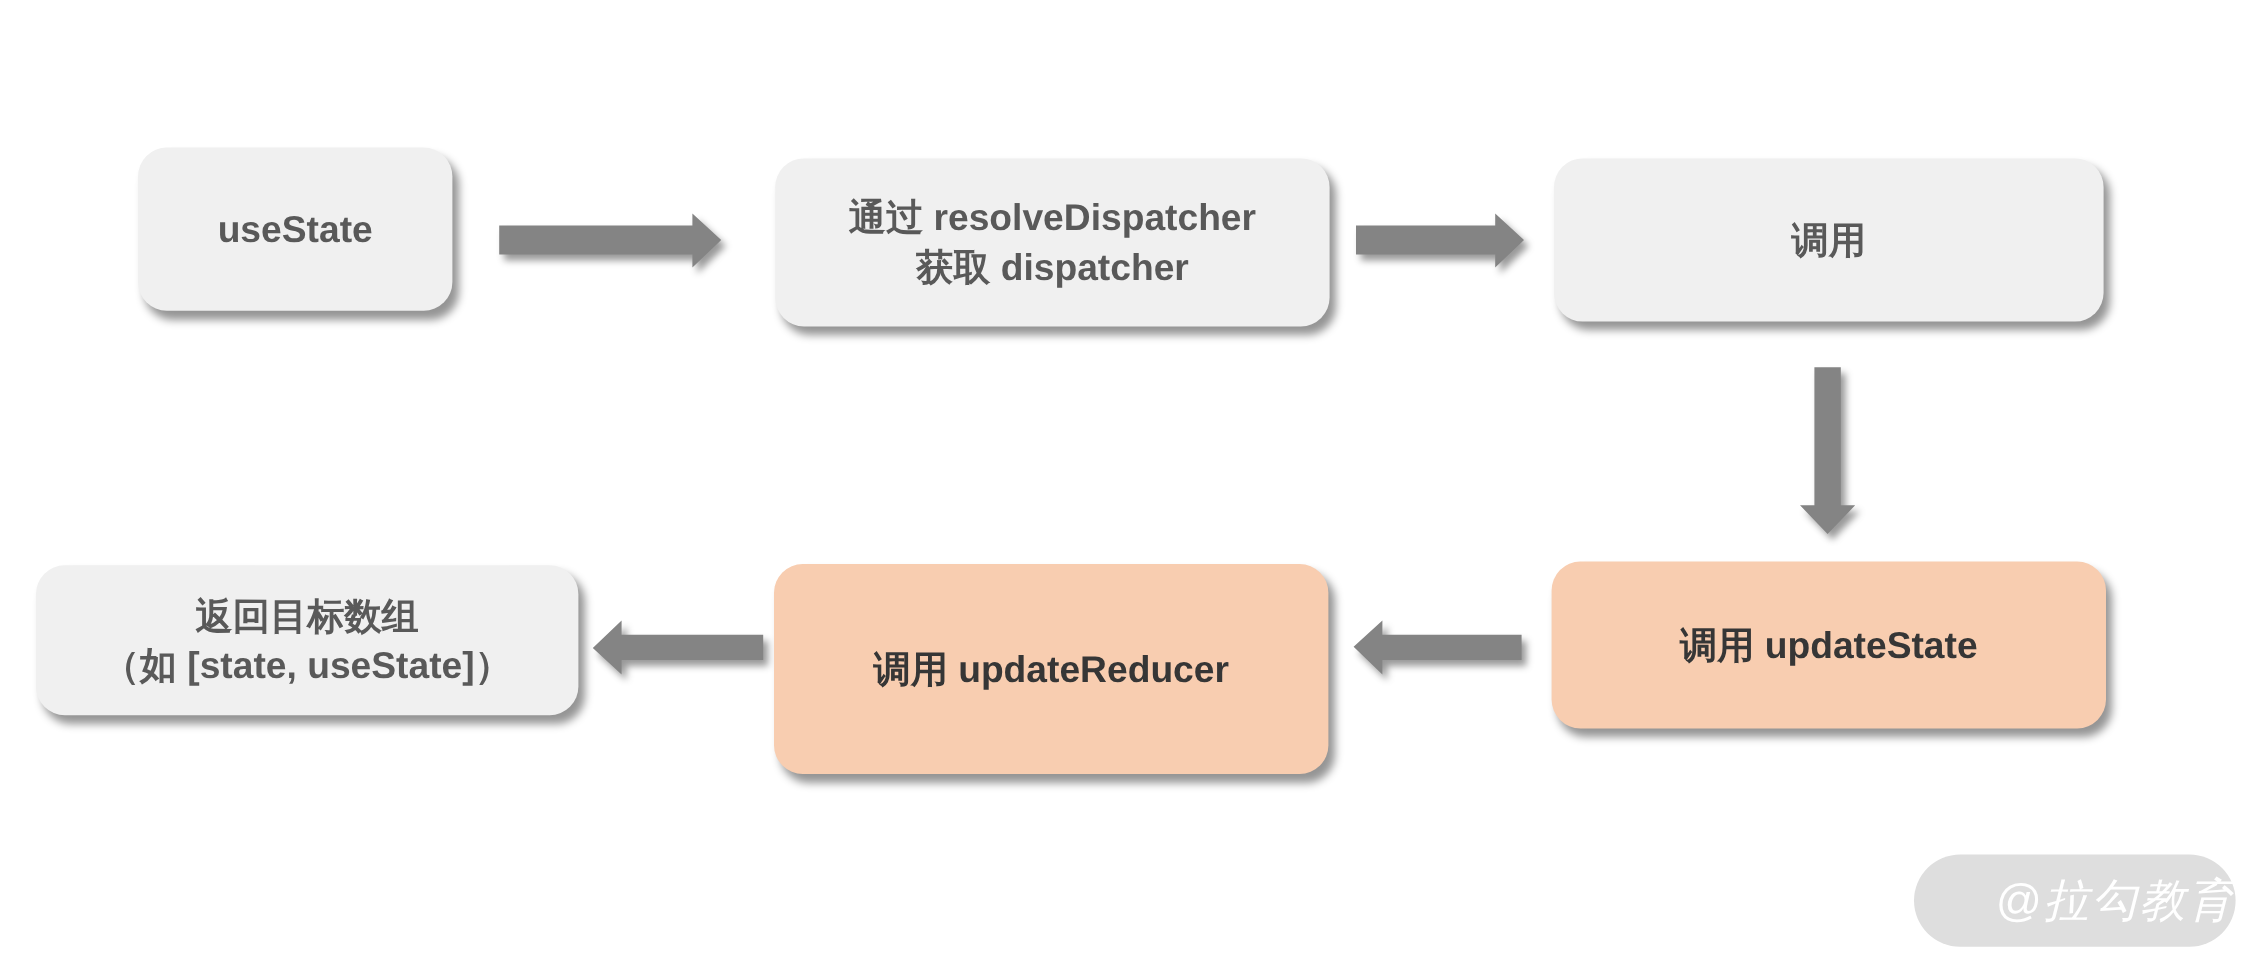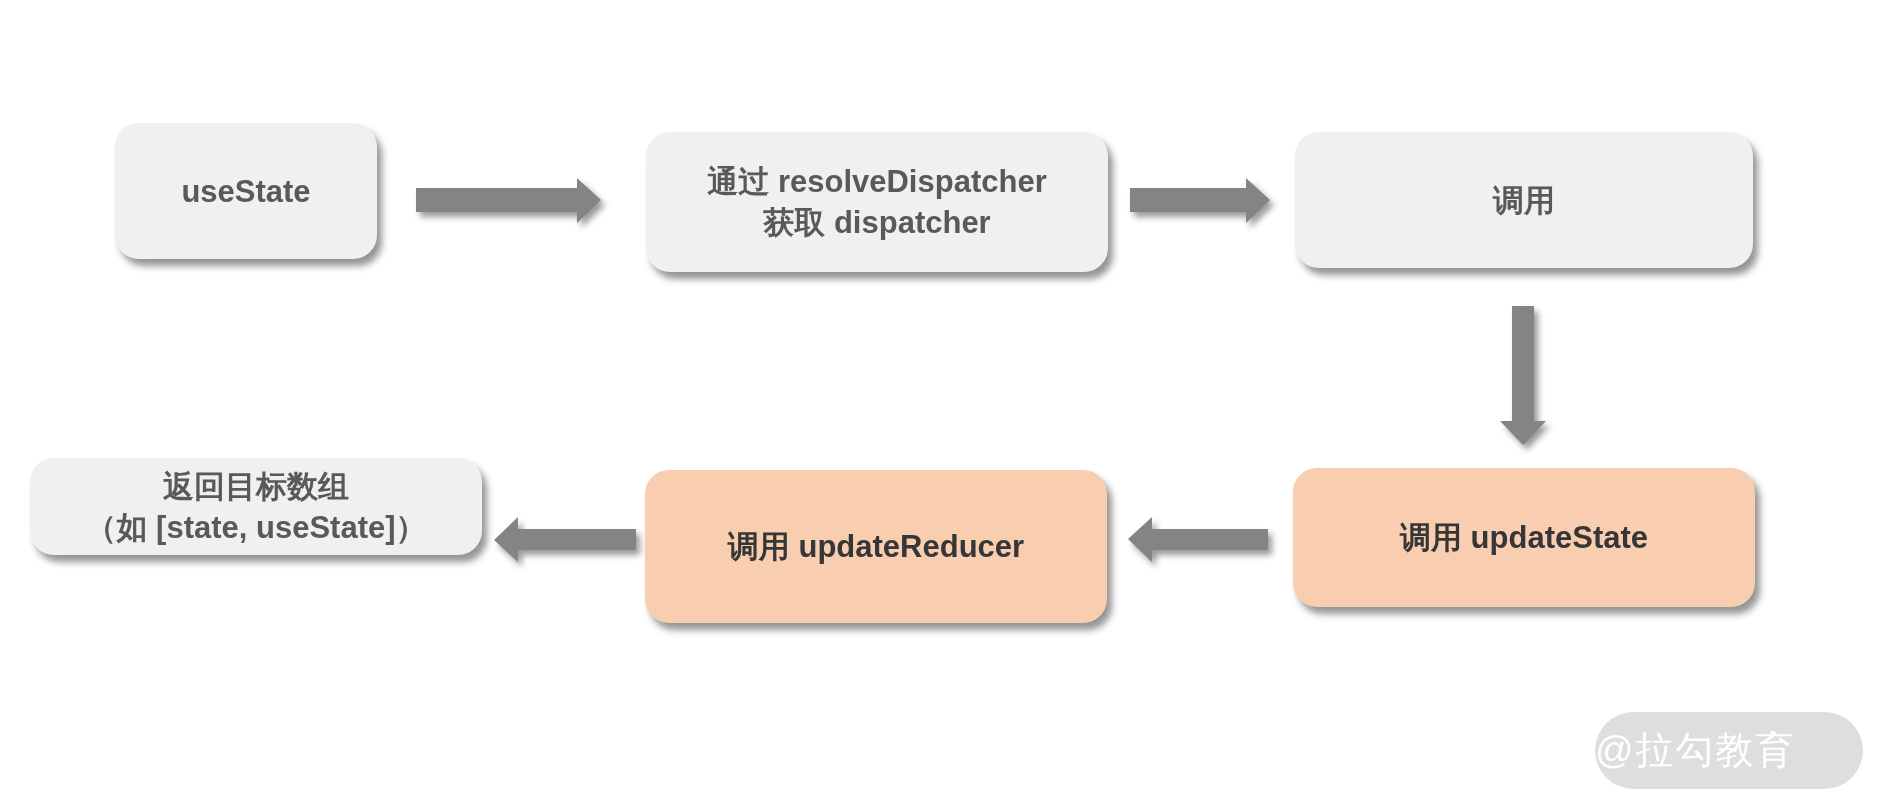--- a/index.html
+++ b/index.html
@@ -40,40 +40,41 @@
     color: var(--node-gray-text, #595959);
   }
   .node.peach {
     background: var(--node-peach-fill, #f8cdb0);
     color: var(--node-peach-text, #363636);
   }
   .node-usestate          { left: 115px;  top: 123px; width: 262px; height: 136px; }
   .node-resolve           { left: 646px;  top: 132px; width: 462px; height: 140px; text-align: center; }
   .node-dispatcher        { left: 1295px; top: 132px; width: 458px; height: 136px; gap: 38px; }
   .node-update-state      { left: 1293px; top: 468px; width: 462px; height: 139px; }
-  .node-update-reducer    { left: 645px;  top: 470px; width: 462px; height: 153px; }
-  .node-return-array      { left: 30px;   top: 458px; width: 452px; height: 97px; }
+  .node-update-reducer    { left: 645px;  top: 470px; width: 462px; height: 175px; }
+  .node-return-array      { left: 30px;   top: 471px; width: 452px; height: 125px; }
   .arrow {
     fill: var(--arrow, #848484);
     filter: drop-shadow(4px 5px 3px rgba(0, 0, 0, 0.40));
   }
   .watermark {
     position: absolute;
     left: 1595px;
     top: 712px;
     width: 268px;
     height: 77px;
     border-radius: 39px;
     background: var(--watermark-fill, #dedede);
     color: var(--watermark-text, #ffffff);
     display: flex;
-    justify-content: flex-start;
+    justify-content: flex-end;
     align-items: center;
     font-size: 38px;
     letter-spacing: 2px;
+    font-style: italic;
   }
 </style>
 </head>
 <body>
 
 <div class="canvas">
 
   <svg class="arrow-layer" viewBox="0 0 1886 812">
     <polygon class="arrow" points="416,188 577,188 577,178 601,200 577,223 577,212 416,212"></polygon>
     <polygon class="arrow" points="1130,188 1246,188 1246,178 1270,200 1246,223 1246,212 1130,212"></polygon>

